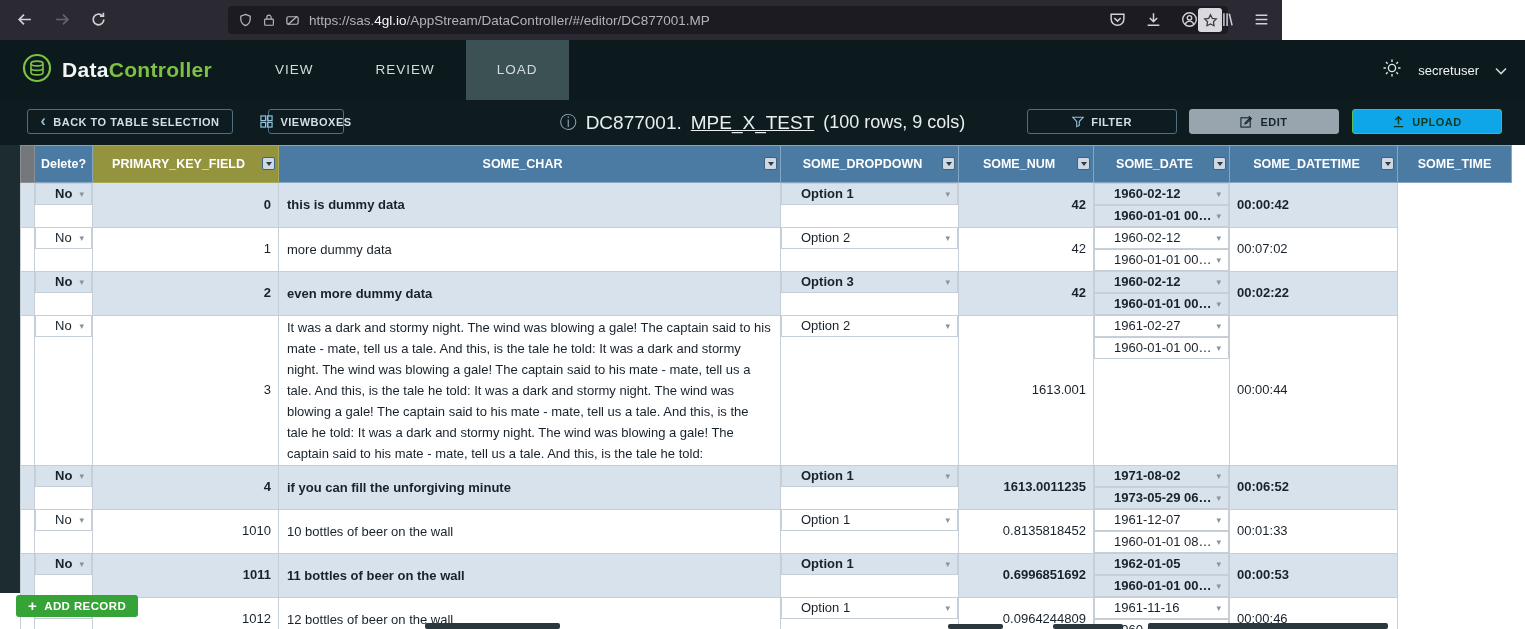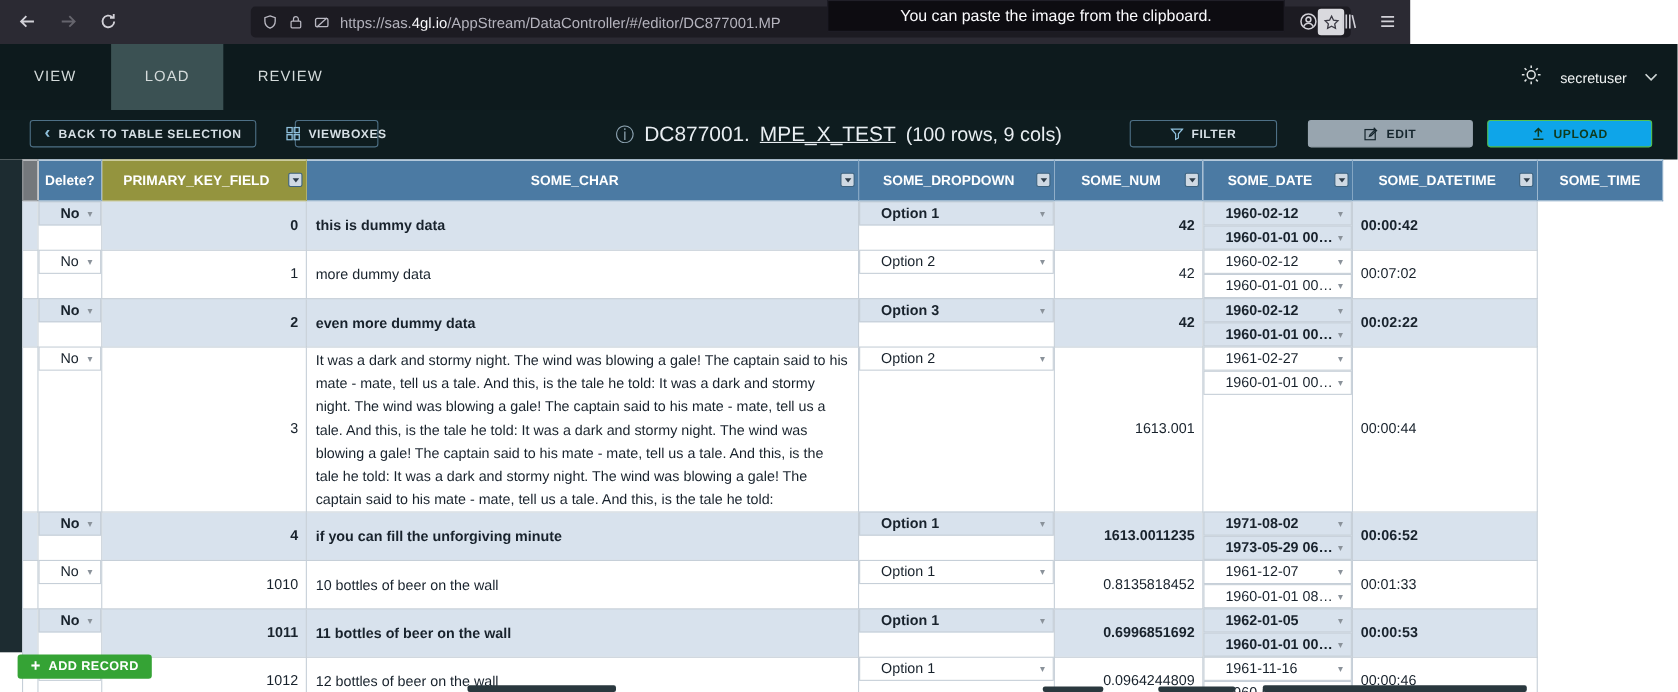--- a/index.html
+++ b/index.html
@@ -42,21 +42,21 @@
   
   .toolbar { position:absolute; left:0; top:100px; width:1525px; height:45px; background:#0e1c1f; }
   .tb-btn { position:absolute; top:9px; height:25px; border:1px solid #4e7086; border-radius:3px;
     background:transparent; color:#d5dee4; font-size:11px; letter-spacing:.5px; font-weight:bold;
     display:flex; align-items:center; justify-content:center; gap:7px; padding:0 10px; cursor:pointer;
     font-family:"Liberation Sans",sans-serif; }
   .tb-btn .ico { color:#8fc0dc; display:flex; }
   .btn-back { left:27px; width:206px; }
   .btn-back .lt { color:#8fc0dc; font-size:16px; line-height:1; margin-top:-2px; }
   .btn-viewboxes { left:268px; width:76px; padding:0 6px; }
-  .btn-filter { left:1027px; width:134px; }
+  .btn-filter { left:1027px; width:150px; }
   .btn-edit { left:1189px; width:150px; background:#98a5af; border-color:#98a5af; color:#16262e; }
   .btn-edit .ico { color:#16262e; }
   .btn-upload { left:1352px; width:150px; background:#0ea5e9; border-color:#53c253; color:#0f3a1e; }
   .btn-upload .ico { color:#0f3a1e; }
   .title-group { position:absolute; left:50%; transform:translateX(-50%); top:0; height:45px;
     display:flex; align-items:center; gap:9px; color:#e9eef2; font-size:19px; white-space:nowrap; }
   .info-ico { color:#8fa5b3; font-size:17px; cursor:pointer; }
   .title-link { text-decoration:underline; cursor:pointer; }
   .title-meta { font-size:18px; }
 
@@ -165,27 +165,39 @@
           <path d="M3.5 2v12M6.5 2v12M9.5 2v12M11.6 2.6l2.6 11"></path>
         </svg>
       </span>
     <span>
         <svg width="17" height="17" viewBox="0 0 16 16" fill="none" stroke="currentColor" stroke-width="1.5">
           <path d="M2.5 4h11M2.5 8h11M2.5 12h11"></path>
         </svg>
       </span>
   </div>
 
-  <div class="clip-tooltip">You can paste the image from the clipboard.</div>
 </div>
 
 <div class="appbar">
+  <div class="brand">
+    <span>
+      <svg width="30" height="30" viewBox="0 0 30 30" fill="none">
+          <circle cx="15" cy="15" r="13" stroke="#7cc142" stroke-width="2.2"></circle>
+          <g stroke="#7cc142" stroke-width="1.6">
+            <ellipse cx="15" cy="10.5" rx="6" ry="2.4"></ellipse>
+            <path d="M9 10.5v9c0 1.3 2.7 2.4 6 2.4s6-1.1 6-2.4v-9"></path>
+            <path d="M9 15c0 1.3 2.7 2.4 6 2.4s6-1.1 6-2.4"></path>
+          </g>
+        </svg>
+    </span>
+    <span class="brand-text"><span class="b1">Data</span><span class="b2">Controller</span></span>
+  </div>
   <div class="nav-item">VIEW</div>
+  <div class="nav-item">REVIEW</div>
   <div class="nav-item active">LOAD</div>
-  <div class="nav-item">REVIEW</div>
   <div class="app-right">
     <span class="sun">
       <svg width="20" height="20" viewBox="0 0 20 20" fill="none" stroke="currentColor" stroke-width="1.4">
           <circle cx="10" cy="10" r="3.6"></circle>
           <path d="M10 1.5v2.4M10 16.1v2.4M1.5 10h2.4M16.1 10h2.4M4 4l1.7 1.7M14.3 14.3L16 16M16 4l-1.7 1.7M5.7 14.3L4 16"></path>
         </svg>
     </span>
     <span class="username">secretuser</span>
     <span class="chev">
       <svg width="12" height="8" viewBox="0 0 12 8" fill="none" stroke="currentColor" stroke-width="1.6">

